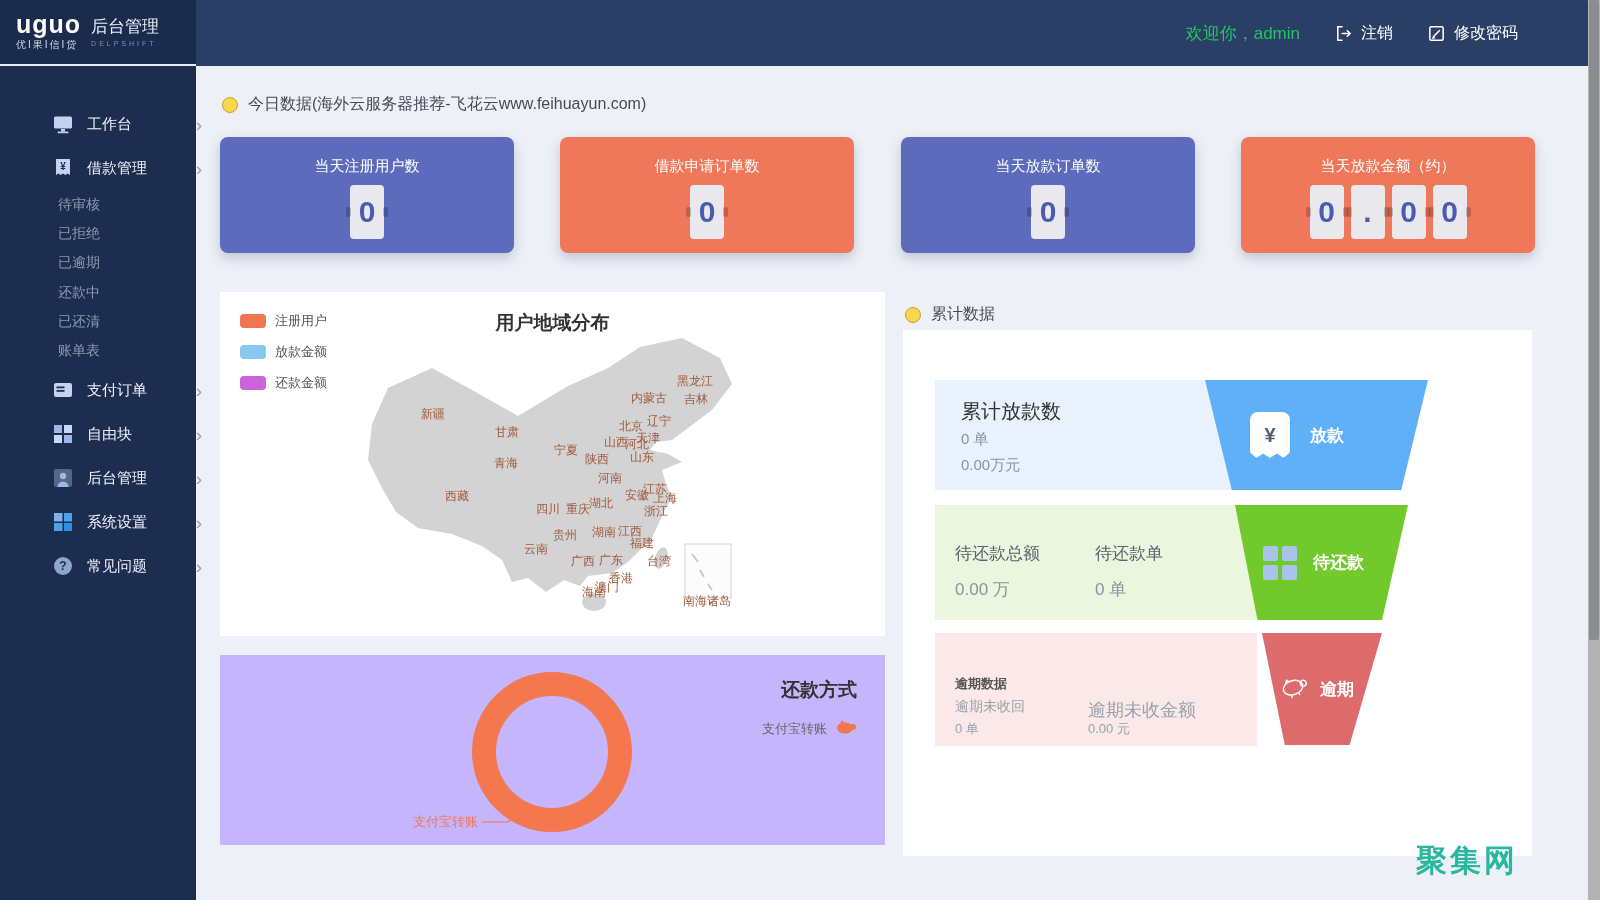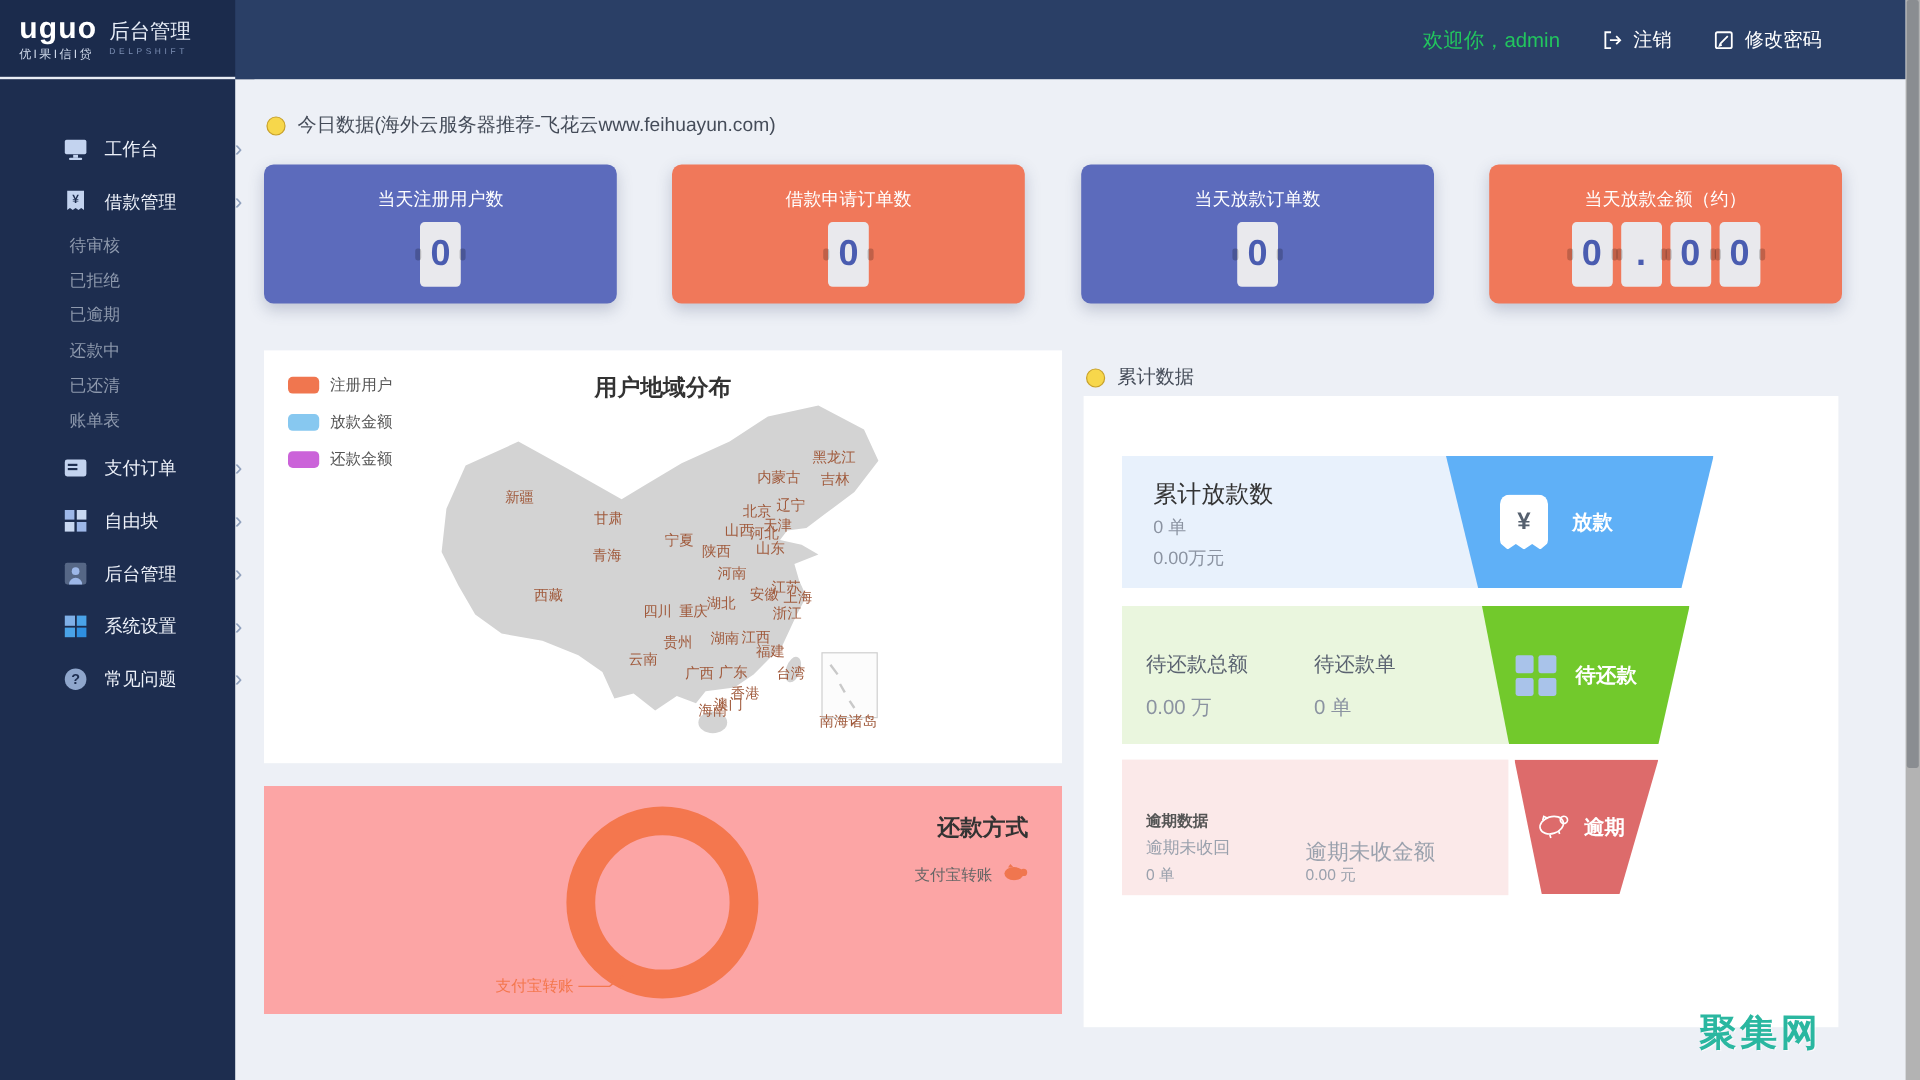--- a/index.html
+++ b/index.html
@@ -78,21 +78,21 @@
   .r2-val1{position:absolute;left:52px;top:248px;font-size:17px;color:#8b93a1;}
   .r2-lab2{position:absolute;left:192px;top:212px;font-size:17px;color:#5a6270;}
   .r2-val2{position:absolute;left:192px;top:248px;font-size:17px;color:#8b93a1;}
   .r3-head{position:absolute;left:52px;top:345px;font-size:13px;font-weight:bold;color:#555;}
   .r3-lab1{position:absolute;left:52px;top:368px;font-size:14px;color:#9aa1ad;}
   .r3-val1{position:absolute;left:52px;top:390px;font-size:13px;color:#9aa1ad;}
   .r3-lab2{position:absolute;left:185px;top:368px;font-size:18px;color:#9aa1ad;}
   .r3-val2{position:absolute;left:185px;top:390px;font-size:13px;color:#9aa1ad;}
 
   
-  .donut-panel{position:absolute;left:24px;top:589px;width:665px;height:190px;background:#fca5a5;}
+  .donut-panel{position:absolute;left:24px;top:589px;width:665px;height:190px;background:#c4b5fd;}
   .donut-title{position:absolute;right:28px;top:22px;font-size:19px;font-weight:bold;color:#333;}
   .donut-legend{position:absolute;right:28px;top:64px;display:flex;align-items:center;gap:8px;cursor:pointer;}
   .donut-legend .dl-label{font-size:13px;color:#666;}
   .donut-svg{position:absolute;left:0;top:0;width:665px;height:190px;}
 
   
   .watermark{position:absolute;left:1416px;top:840px;font-size:31px;font-weight:bold;color:#2ab7a0;letter-spacing:3px;text-shadow:1px 1px 0 rgba(255,255,255,.6);}
 </style>
 </head>
 <body>

